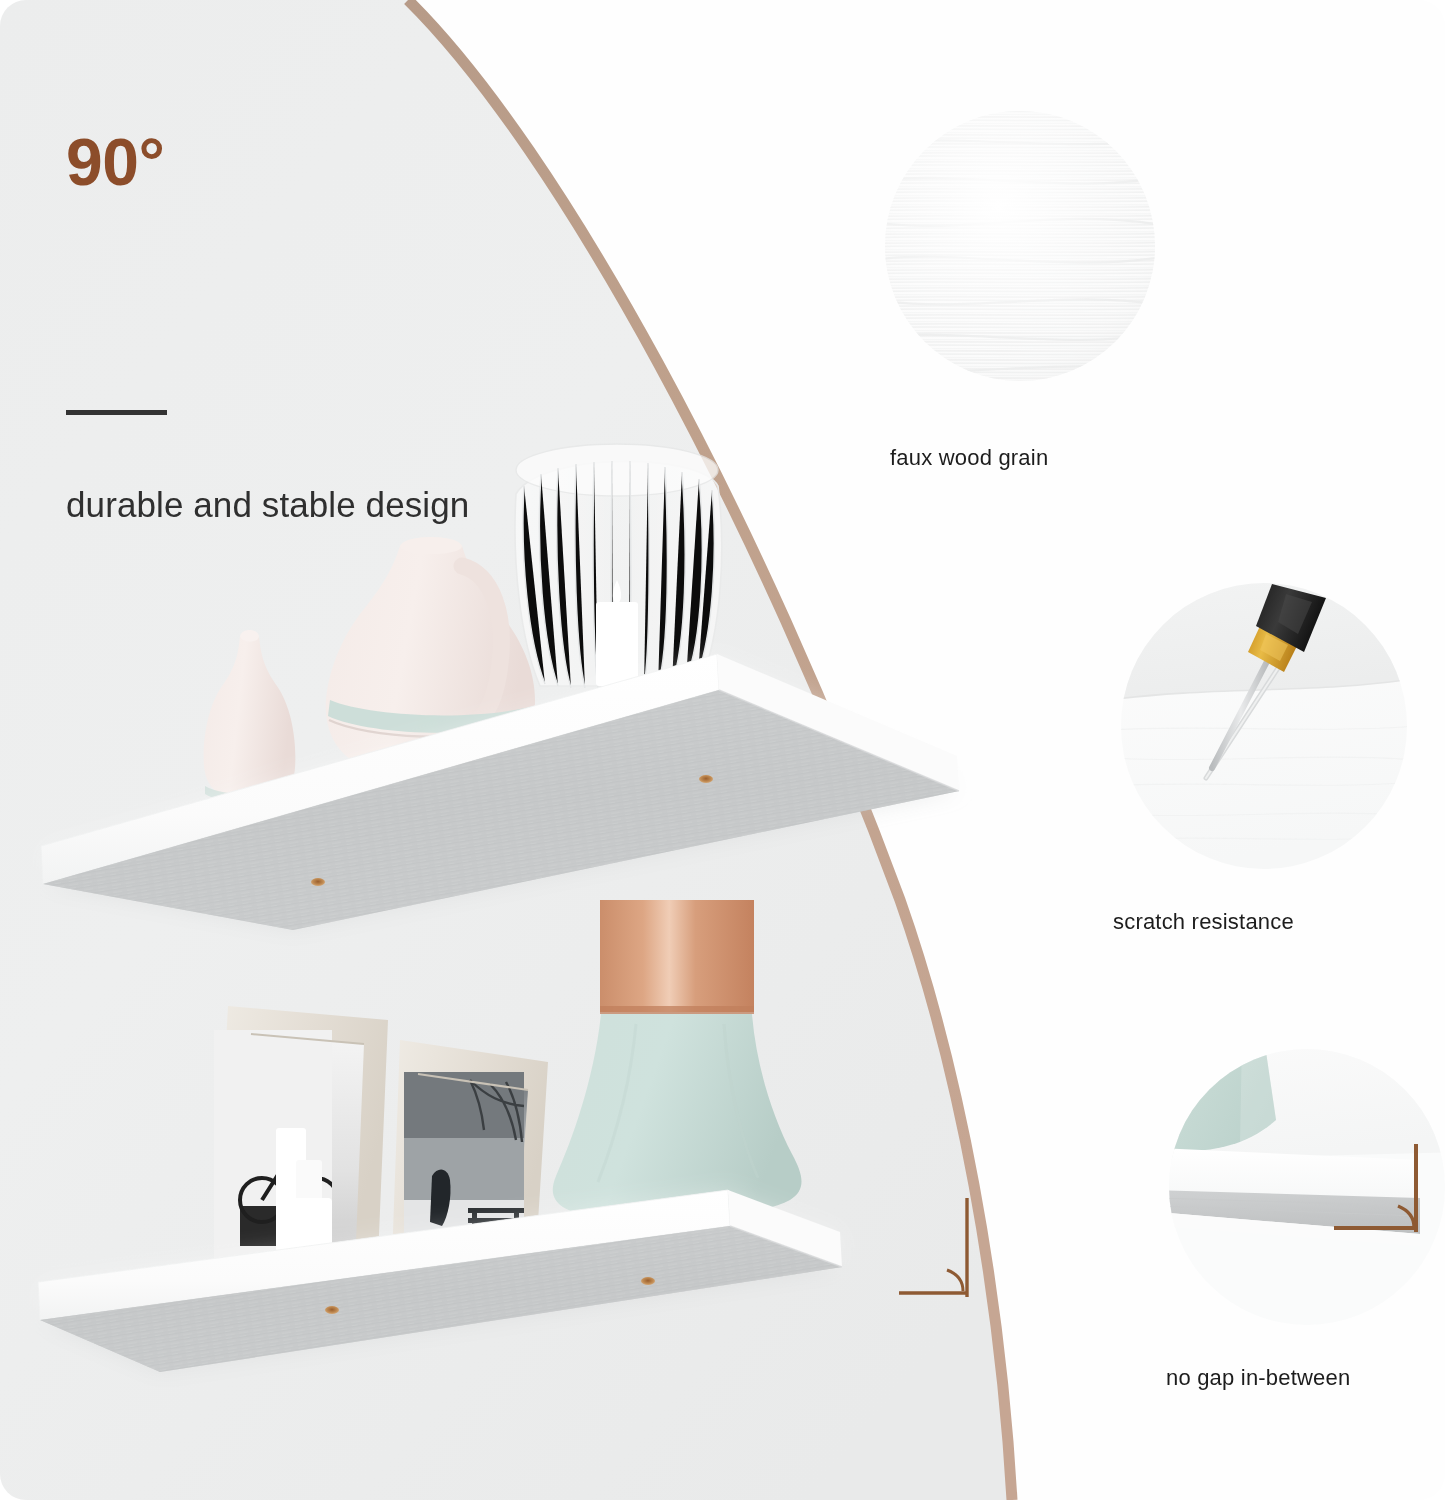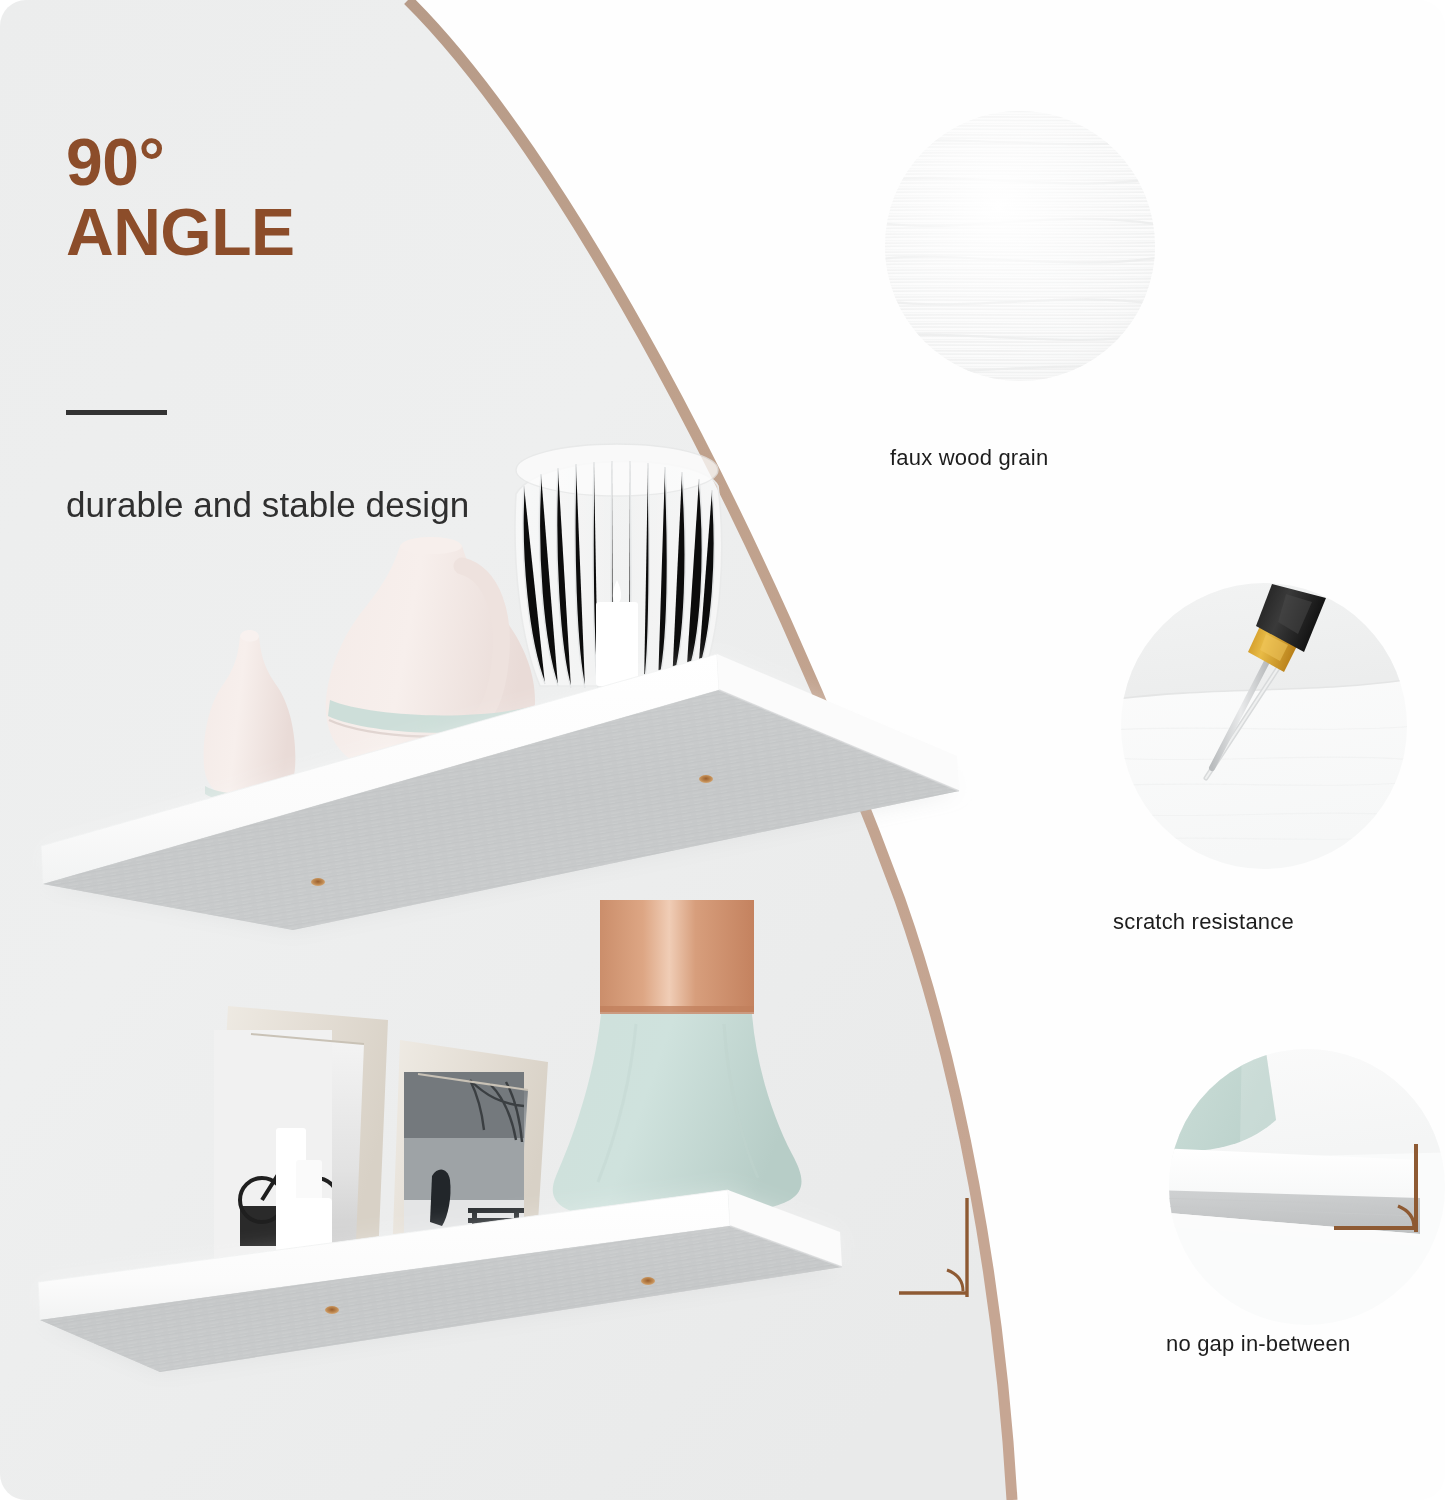--- a/index.html
+++ b/index.html
@@ -35,21 +35,21 @@
   }
 
   
   .callout-label {
     position:absolute; font-size:22px; color:#1d1d1d; letter-spacing:0.2px;
     white-space:nowrap;
     margin-top:23px;
   }
   #lbl-grain   { left:890px;  top:422px; }
   #lbl-scratch { left:1113px; top:886px;text-align:center; }
-  #lbl-gap     { left:1166px; top:1308px;text-align:center; }
+  #lbl-gap     { left:1166px; top:1342px;text-align:center; }
 
   
   .inset { position:absolute; border-radius:50%; overflow:hidden; }
   #inset-grain   { left:884px;  top:110px;  width:272px; height:272px; }
   #inset-scratch { left:1120px; top:582px;  width:288px; height:288px; }
   #inset-gap     { left:1168px; top:1048px; width:278px; height:278px; }
 
   .inset svg, .inset-layer { position:absolute; inset:0; width:100%; height:100%; }
 
   
@@ -76,21 +76,20 @@
       </linearGradient>
     </defs>
 
     <path d="M0,0 L408,0 C560,150 760,520 900,900 C960,1070 1000,1290 1012,1500 L0,1500 Z" fill="url(#panelGrad)"></path>
 
     <path d="M408,0 C560,150 760,520 900,900 C960,1070 1000,1290 1012,1500" fill="none" stroke="url(#arcGrad)" stroke-width="11"></path>
   </svg>
 
   <div class="headline">
     <span class="l1">90°</span>
-    <span class="l3">ANGLE</span>
   </div>
   <div class="rule"></div>
   <div class="subhead">durable and stable design</div>
 
   <svg id="scene" viewBox="0 0 1445 1500" preserveAspectRatio="none">
     <defs>
 
       <pattern id="grainPat" width="14" height="7" patternUnits="userSpaceOnUse" patternTransform="rotate(-9)">
         <rect width="14" height="7" fill="#c8cacb"></rect>
         <rect width="14" height="1.1" y="0" fill="#bfc2c3" opacity="0.85"></rect>

